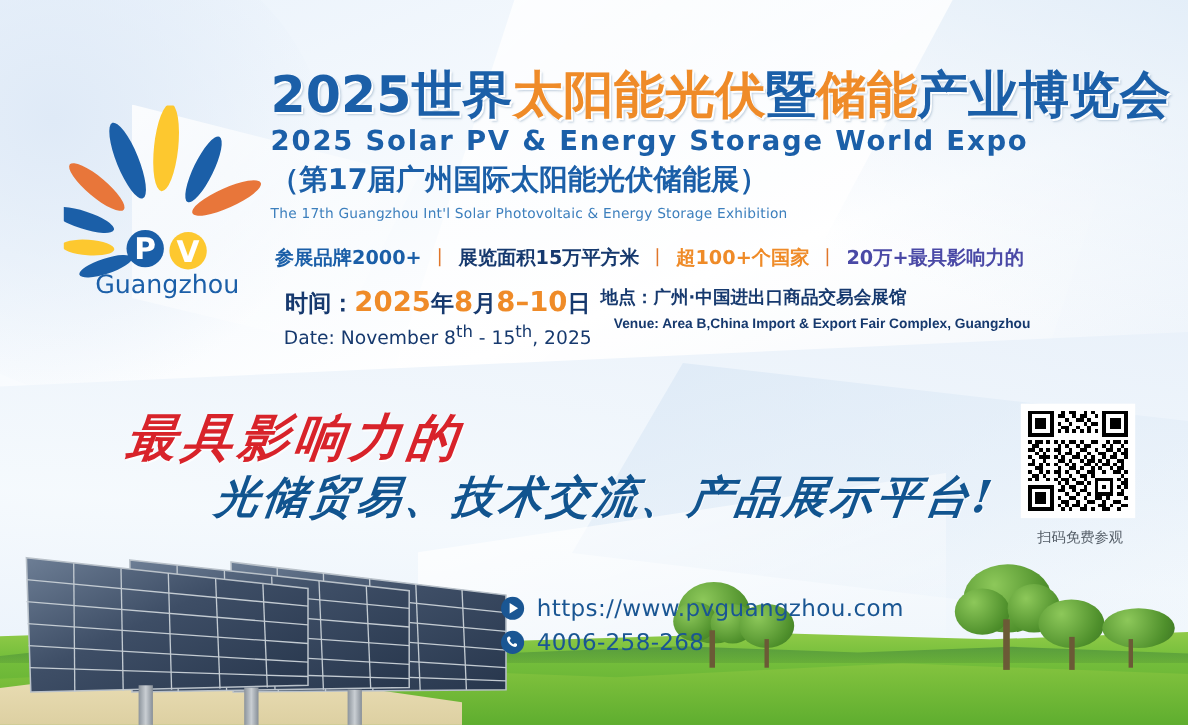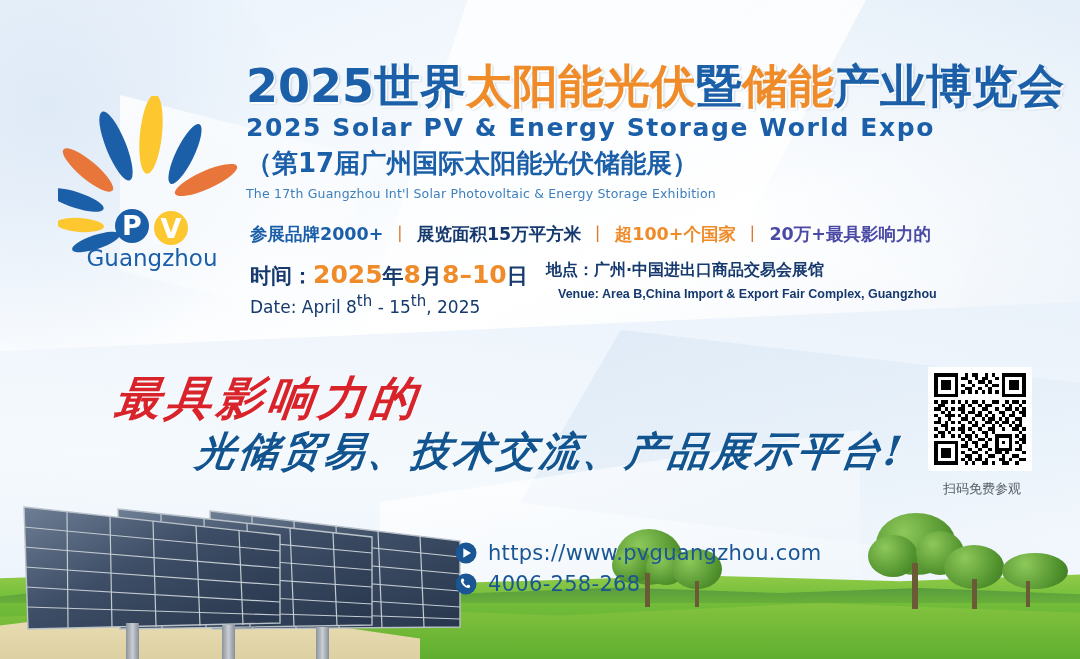--- a/index.html
+++ b/index.html
@@ -71,21 +71,21 @@
   #stats span.stat{margin:0;}
   #stats span.sep{color:#e0762a;margin:0 8px;font-weight:normal;}
   .c-blue{color:#1b5fa8;}
   .c-darkblue{color:#16396e;}
   .c-orange{color:#ef8b28;}
   .c-purple{color:#4a49a6;}
 
   
   #datevenue{position:absolute;left:250px;top:260px;width:740px;}
   .dv-row{display:flex;}
-  .dv-left{width:296px;}
+  .dv-left{width:296px;text-align:center;}
   .dv-cn{white-space:nowrap;font-weight:bold;font-size:21px;color:#16396e;
     font-family:"DejaVu Sans","Liberation Sans",sans-serif;}
   .dv-cn .num{color:#ef8b28;font-size:25px;}
   .dv-en{white-space:nowrap;font-size:17px;color:#16396e;margin-top:2px;font-weight:500;
     font-family:"DejaVu Sans","Liberation Sans",sans-serif;}
   .dv-en sup{font-size:15px;}
   .venue-cn{white-space:nowrap;font-weight:bold;font-size:16px;color:#16396e;
     font-family:"DejaVu Sans","Liberation Sans",sans-serif;}
   .venue-en{white-space:nowrap;font-size:12.5px;color:#16396e;margin-top:6px;font-weight:bold;
     margin-left:12px;font-family:Liberation Sans, sans-serif;text-align:right;}
@@ -287,21 +287,21 @@
   </div>
 
   <div id="stats">
     <span class="stat c-blue">参展品牌2000+</span><span class="sep">丨</span><span class="stat c-darkblue">展览面积15万平方米</span><span class="sep">丨</span><span class="stat c-orange">超100+个国家</span><span class="sep">丨</span><span class="stat c-purple">20万+最具影响力的</span>
   </div>
 
   <div id="datevenue">
     <div class="dv-row">
       <div class="dv-left">
         <div class="dv-cn"><span>时间：</span><span class="num">2025</span><span>年</span><span class="num">8</span><span>月</span><span class="num">8–10</span><span>日</span></div>
-        <div class="dv-en"><span>Date: April 8</span><sup>th</sup><span> - 15</span><sup>th</sup><span>, 2025</span></div>
+        <div class="dv-en"><span>Date: November 8</span><sup>th</sup><span> - 15</span><sup>th</sup><span>, 2025</span></div>
       </div>
       <div>
         <div class="venue-cn"><span>地点：</span><span>广州·中国进出口商品交易会展馆</span></div>
         <div class="venue-en">Venue: Area B,China Import &amp; Export Fair Complex, Guangzhou</div>
       </div>
     </div>
   </div>
 
   <div id="slogan1">最具影响力的</div>
   <div id="slogan2">光储贸易、技术交流、产品展示平台!</div>

